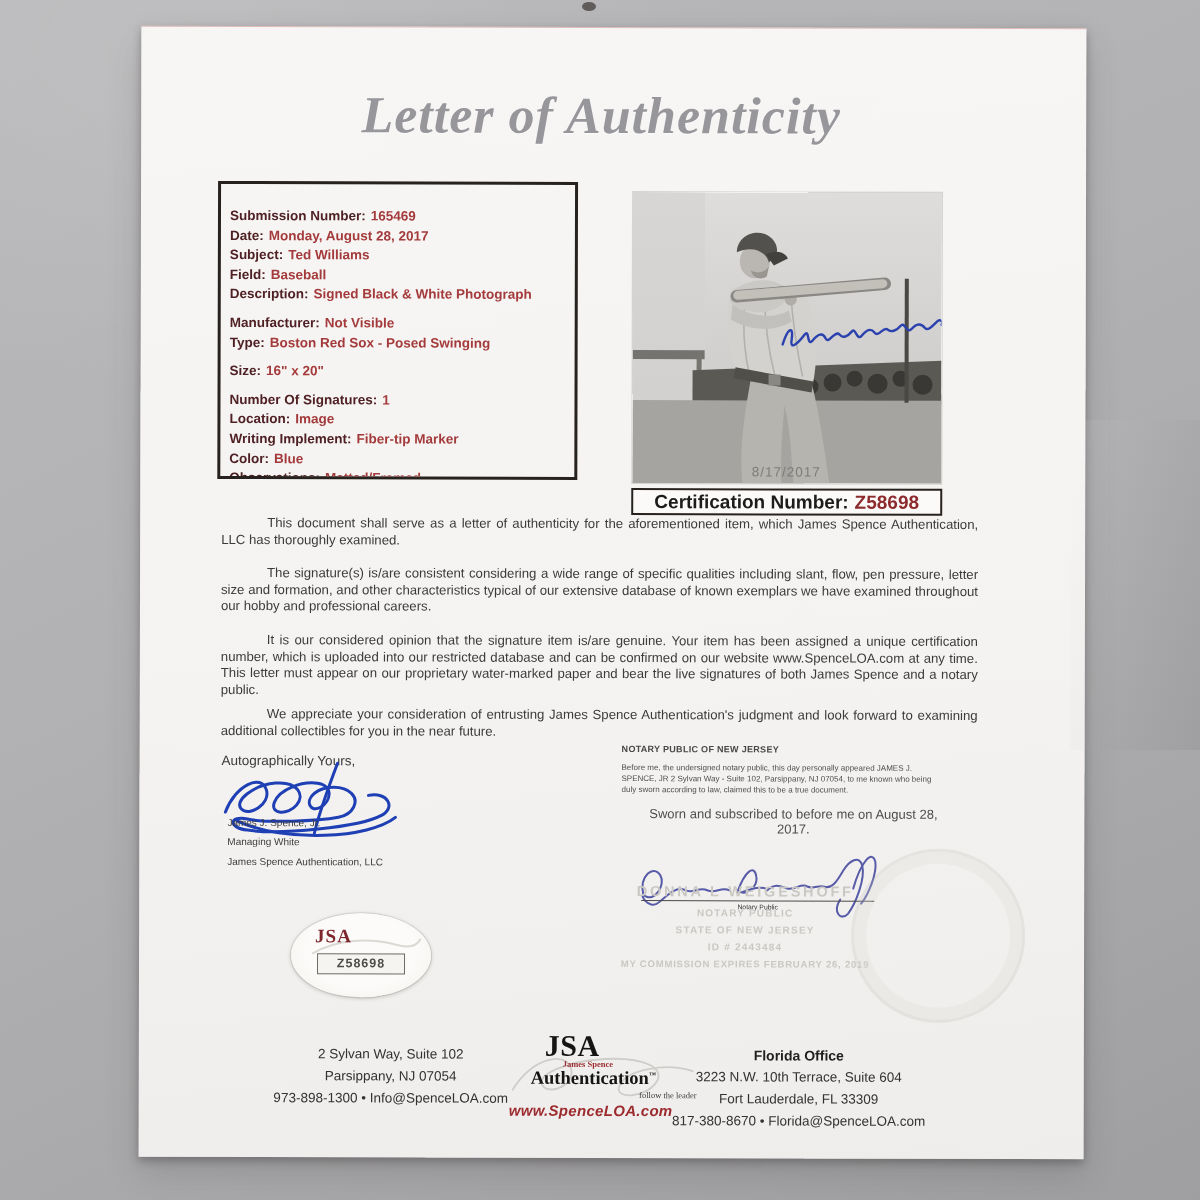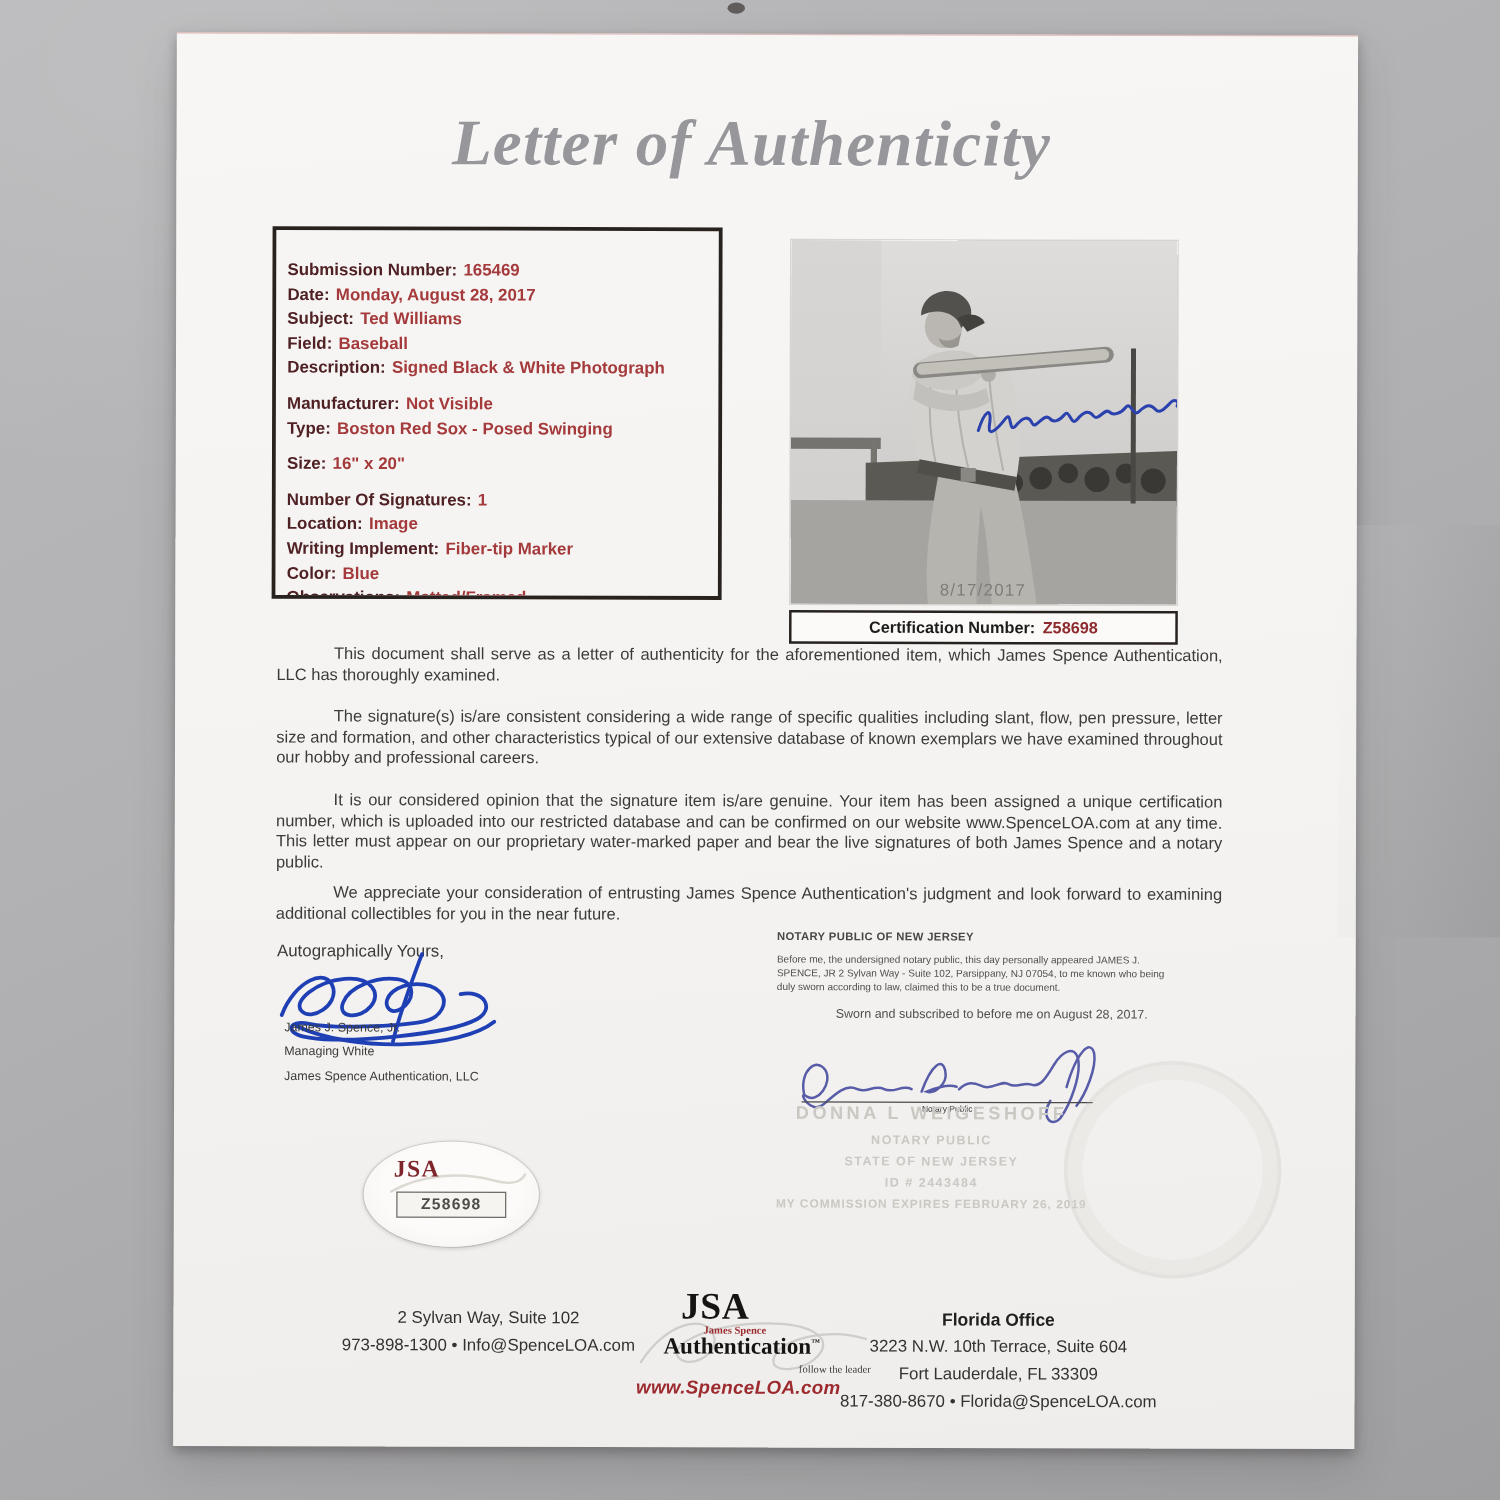--- a/index.html
+++ b/index.html
@@ -27,39 +27,39 @@
   .drow{font-size:13.5px;line-height:19.6px;font-weight:700;white-space:nowrap;}
   .drow .lab{color:#502124;margin-right:5px;}
   .drow .val{color:#a43a3b;}
   .dgap{height:9px;}
   
   .photo{position:absolute;left:492px;top:164px;width:309px;height:291px;overflow:hidden;
     box-shadow:0 0 0 1px rgba(120,118,114,0.25);}
   
   .cert-box{position:absolute;left:491px;top:460px;width:311px;height:27px;box-sizing:border-box;
     border:2.5px solid #28221f;background:#fbfaf8;display:flex;align-items:center;justify-content:center;
-    font-size:13px;font-weight:700;}
+    font-size:19px;font-weight:700;}
   .cert-box .lab{color:#1c1c1c;margin-right:6px;}
   .cert-box .val{color:#8c2a2d;}
   
   .body-text{position:absolute;left:81px;top:488px;width:757px;color:#3b3b3b;
     font-size:13.2px;line-height:16.6px;text-align:justify;}
   .body-text p{margin:0;text-indent:46px;}
   .body-text p.m1{margin-bottom:17px;}
   .body-text p.m2{margin-bottom:17px;}
   .body-text p.m3{margin-bottom:8px;}
   
   .closing{position:absolute;left:82px;top:726px;font-size:13.5px;color:#3b3b3b;}
   .autograph{position:absolute;left:68px;top:730px;width:212px;height:86px;}
   .signer{position:absolute;left:88px;top:786px;font-size:10px;line-height:19.3px;color:#3b3b3b;}
   
   .notary{position:absolute;left:482px;top:716px;width:340px;color:#4e4e4e;}
   .notary-head{font-size:9px;font-weight:700;letter-spacing:0.3px;color:#474747;}
   .notary-aff{margin-top:9px;width:314px;font-size:8px;line-height:10.8px;}
-  .notary-sworn{margin-top:11px;width:300px;padding-left:22px;text-align:center;font-size:10px;}
+  .notary-sworn{margin-top:11px;width:300px;padding-left:22px;text-align:center;font-size:13px;}
   .nsig-wrap{position:relative;margin-top:2px;height:92px;}
   .nsig{position:absolute;left:8px;top:-2px;width:252px;height:86px;}
   .nsig-line{position:absolute;left:20px;top:62px;width:233px;border-bottom:1.4px solid #4a4a4a;}
   .nsig-label{position:absolute;left:20px;top:65px;width:233px;text-align:center;font-size:6.8px;color:#333;}
   .stamp{position:absolute;left:450px;top:855px;width:312px;text-align:center;color:#c9c8c2;font-weight:700;}
   .stamp .s1{font-size:14.5px;letter-spacing:2.8px;margin-bottom:5px;}
   .stamp .s2{font-size:10px;letter-spacing:1.2px;line-height:17px;}
   .stamp .s5{font-size:9.5px;letter-spacing:0.8px;line-height:17px;}
   .emboss{position:absolute;left:712px;top:820px;width:168px;height:168px;border-radius:50%;
     border:3px solid rgba(190,187,180,0.38);
@@ -228,20 +228,21 @@
     <div class="sticker">
       <svg class="sticker-squiggle" viewBox="0 0 124 46">
         <path d="M14,34 C38,20 70,18 96,25 C110,29 118,26 121,20" stroke="#dcd9d3" stroke-width="2" fill="none" stroke-linecap="round"></path>
       </svg>
       <div class="sticker-brand">JSA</div>
       <div class="sticker-box">Z58698</div>
     </div>
 
     <div class="office office-nj">
       <div>2 Sylvan Way, Suite 102</div>
+      <div>Parsippany, NJ 07054</div>
       <div>973-898-1300 • Info@SpenceLOA.com</div>
     </div>
 
     <div class="logo">
       <svg class="logo-flourish" viewBox="0 0 210 72">
         <path d="M10,52 C30,20 62,13 68,30 C74,46 48,58 40,48 C32,38 62,23 102,21 C142,19 164,30 153,45 C142,60 110,62 117,47 C124,32 162,24 190,33" stroke="#b5b3af" stroke-width="1.8" fill="none" stroke-linecap="round"></path>
       </svg>
       <div class="logo-jsa">JSA</div>
       <div class="logo-sub">James Spence</div>
       <div class="logo-main"><span>Authentication</span><sup>™</sup></div>

